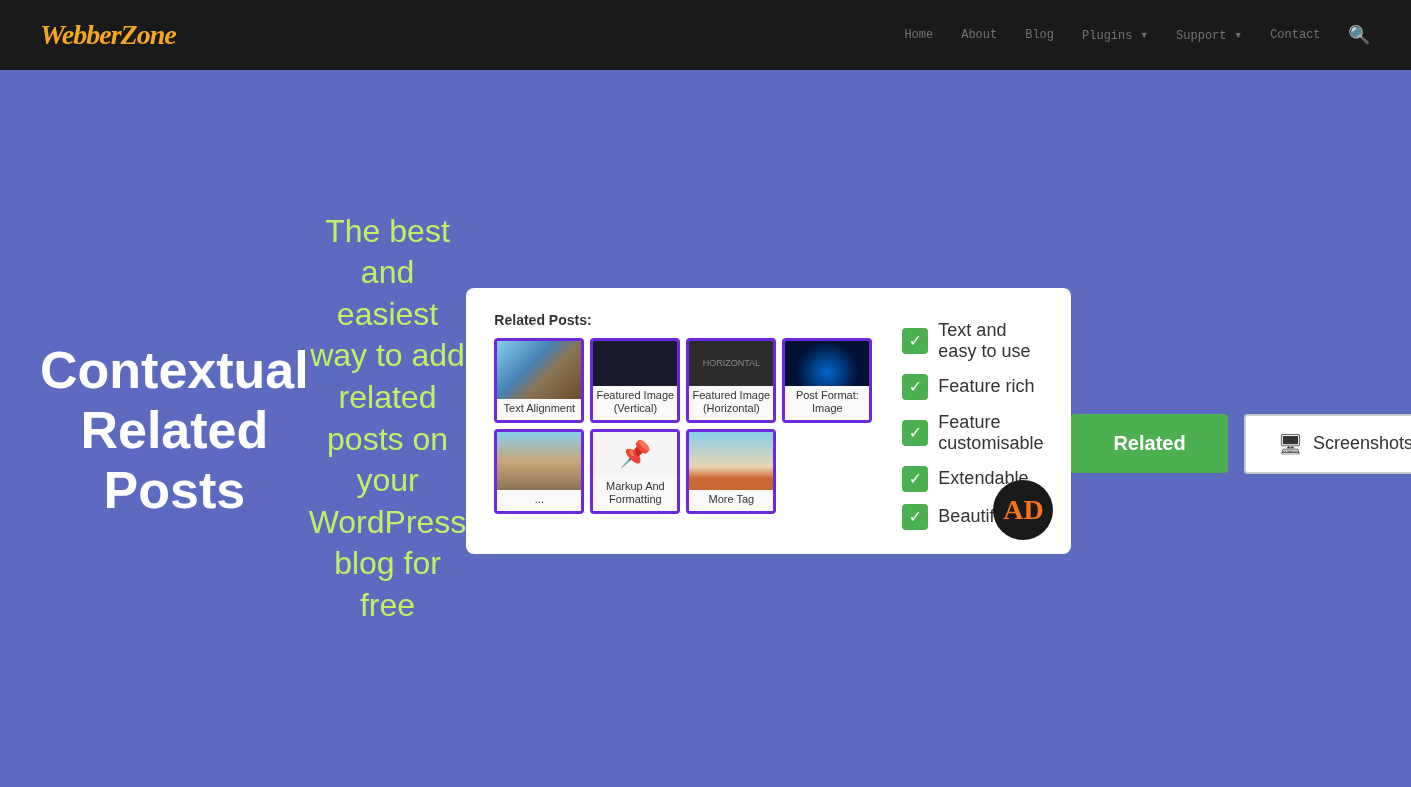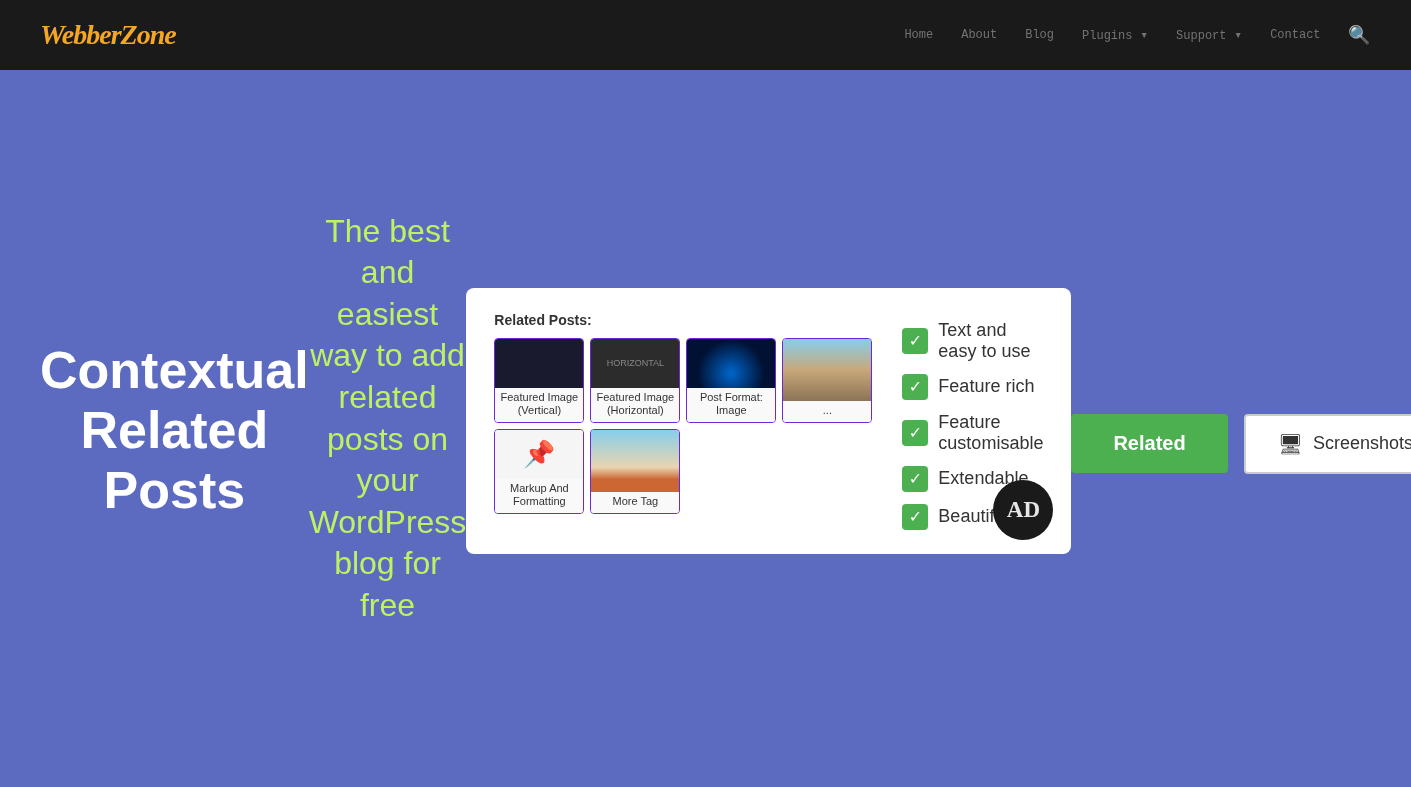--- a/index.html
+++ b/index.html
@@ -95,21 +95,21 @@
       gap: 6px;
     }
     .thumb {
       border-radius: 4px;
       overflow: hidden;
       position: relative;
       display: flex;
       flex-direction: column;
       align-items: center;
       justify-content: flex-end;
-      border: 1px solid #6d28d9;
+      border: 3px solid #6d28d9;
     }
     .thumb-img {
       width: 100%;
       height: 62px;
       object-fit: cover;
       display: block;
     }
     
     .thumb-city { background: linear-gradient(135deg, #87ceeb 0%, #4682b4 40%, #8b7355 60%, #6b4c2a 100%); }
     .thumb-dark { background: #1a1a2e; }
@@ -167,22 +167,22 @@
       position: absolute;
       bottom: -10px;
       right: -10px;
       width: 60px;
       height: 60px;
       background: #1a1a1a;
       border-radius: 50%;
       display: flex;
       align-items: center;
       justify-content: center;
-      color: #e5e5e5;
-      font-size: 23px;
+      color: #f97316;
+      font-size: 28px;
       font-weight: bold;
       font-family: Georgia, serif;
     }
 
     
     .cta-buttons {
       display: flex;
       gap: 16px;
       align-items: center;
     }
@@ -233,20 +233,24 @@
   <h1 class="hero-title">Contextual Related Posts</h1>
   <p class="hero-subtitle">The best and easiest way to add related posts on your WordPress blog for free</p>
 
   <div class="feature-card">
 
     <div class="thumbnails-section">
       <div class="related-label">Related Posts:</div>
       <div class="thumb-grid">
 
         <div class="thumb">
+          <div class="thumb-img thumb-city"></div>
+          <div class="thumb-caption">Text Alignment</div>
+        </div>
+        <div class="thumb">
           <div class="thumb-img thumb-dark"></div>
           <div class="thumb-caption">Featured Image (Vertical)</div>
         </div>
         <div class="thumb">
           <div class="thumb-img thumb-horiz">
               <span class="horiz-text">HORIZONTAL</span>
             </div>
           <div class="thumb-caption">Featured Image (Horizontal)</div>
         </div>
 

